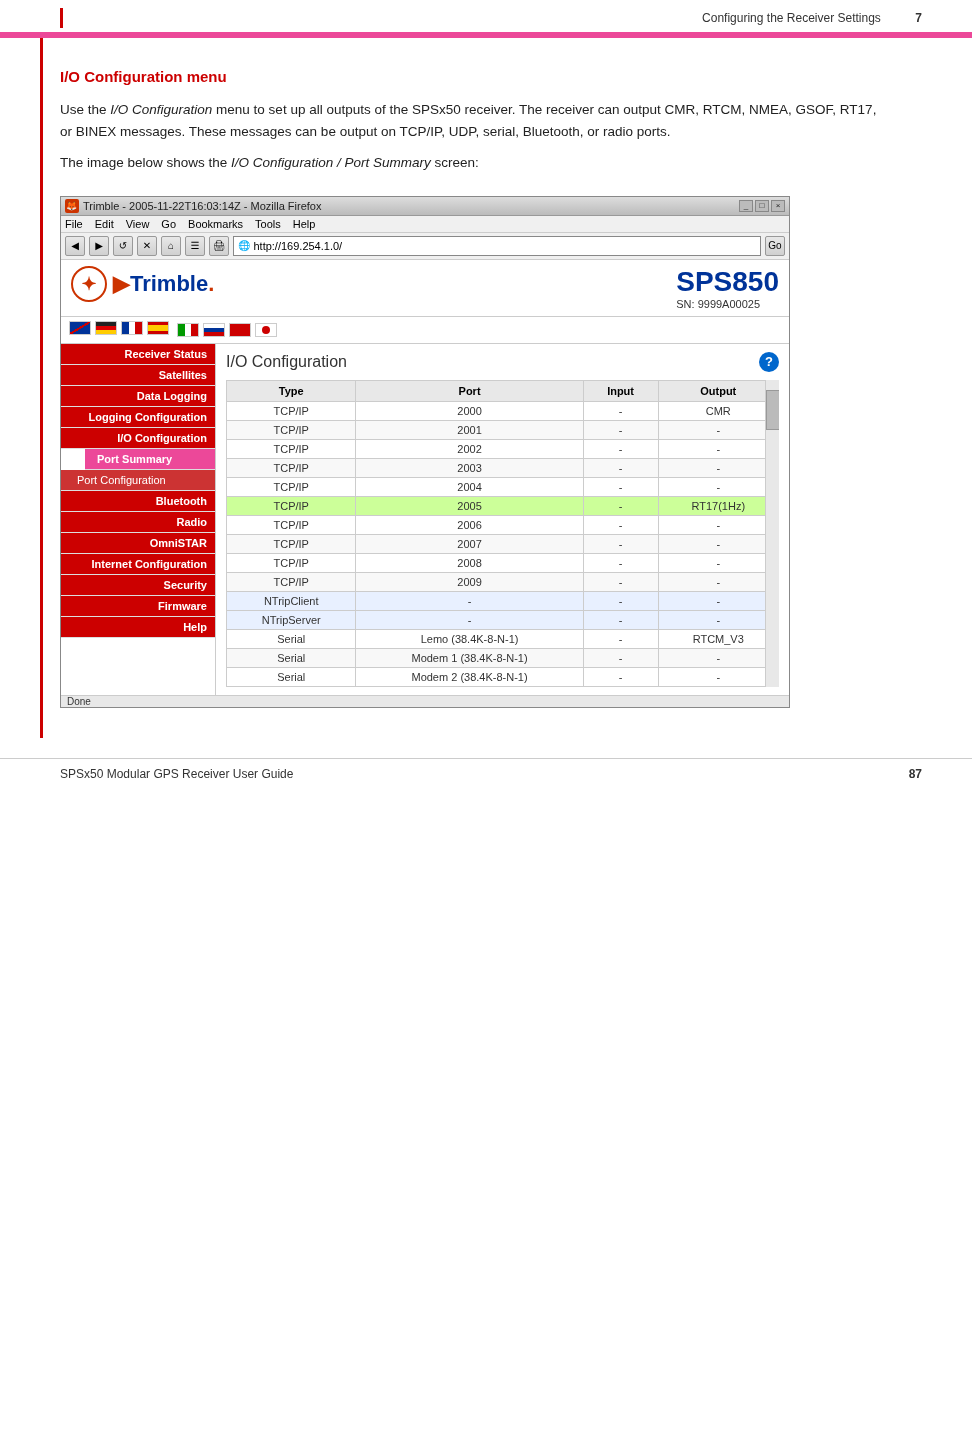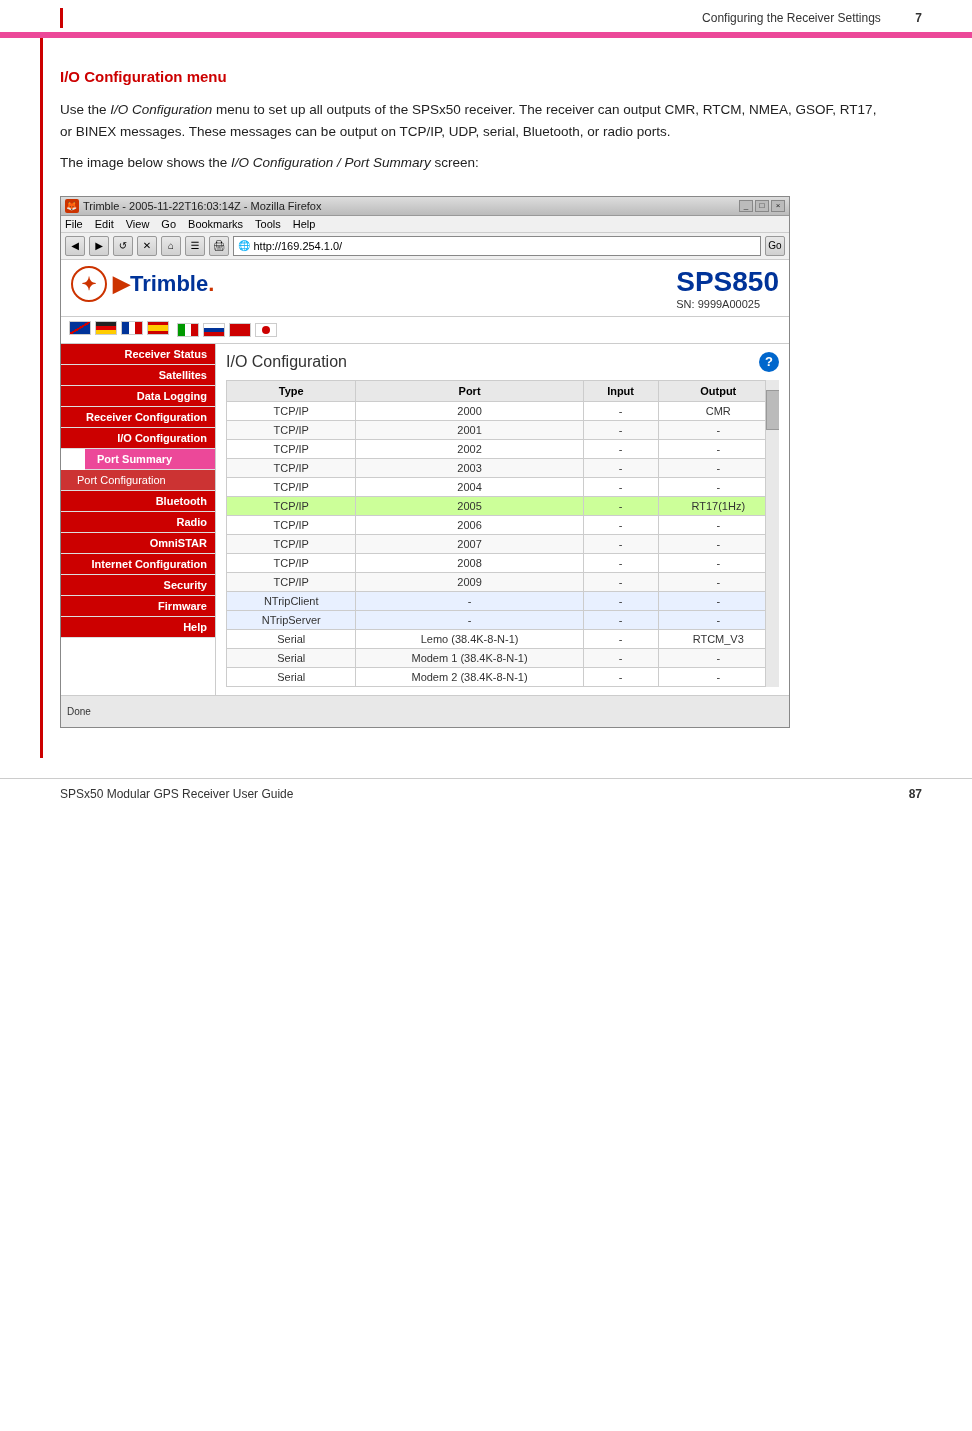--- a/index.html
+++ b/index.html
@@ -368,21 +368,21 @@
       background: #bbb;
       border: 1px solid #999;
       position: absolute;
       top: 10px;
     }
 
     
     .ff-statusbar {
       background: #e8e8e8;
       border-top: 1px solid #ccc;
-      padding: 10px 6px;
+      padding: 0 6px;
       font-size: 10px;
       color: #333;
     }
 
     
     .page-footer {
       display: flex;
       justify-content: space-between;
       align-items: center;
       padding: 8px 50px 8px 60px;
@@ -477,21 +477,21 @@
         <div class="flag flag-cn" style="margin-top:2px;"></div>
         <div class="flag flag-jp" style="margin-top:2px;"></div>
       </div>
 
       <div class="app-body">
 
         <div class="sidebar">
           <div class="sidebar-item active-red">Receiver Status</div>
           <div class="sidebar-item active-red">Satellites</div>
           <div class="sidebar-item active-red">Data Logging</div>
-          <div class="sidebar-item active-red">Receiver Configuration</div>
+          <div class="sidebar-item active-red">Logging Configuration</div>
           <div class="sidebar-item active-red">I/O Configuration</div>
           <div class="sidebar-item sub-active">Port Summary</div>
           <div class="sidebar-item sub-item">Port Configuration</div>
           <div class="sidebar-item active-red">Bluetooth</div>
           <div class="sidebar-item active-red">Radio</div>
           <div class="sidebar-item active-red">OmniSTAR</div>
           <div class="sidebar-item active-red">Internet Configuration</div>
           <div class="sidebar-item active-red">Security</div>
           <div class="sidebar-item active-red">Firmware</div>
           <div class="sidebar-item active-red">Help</div>

